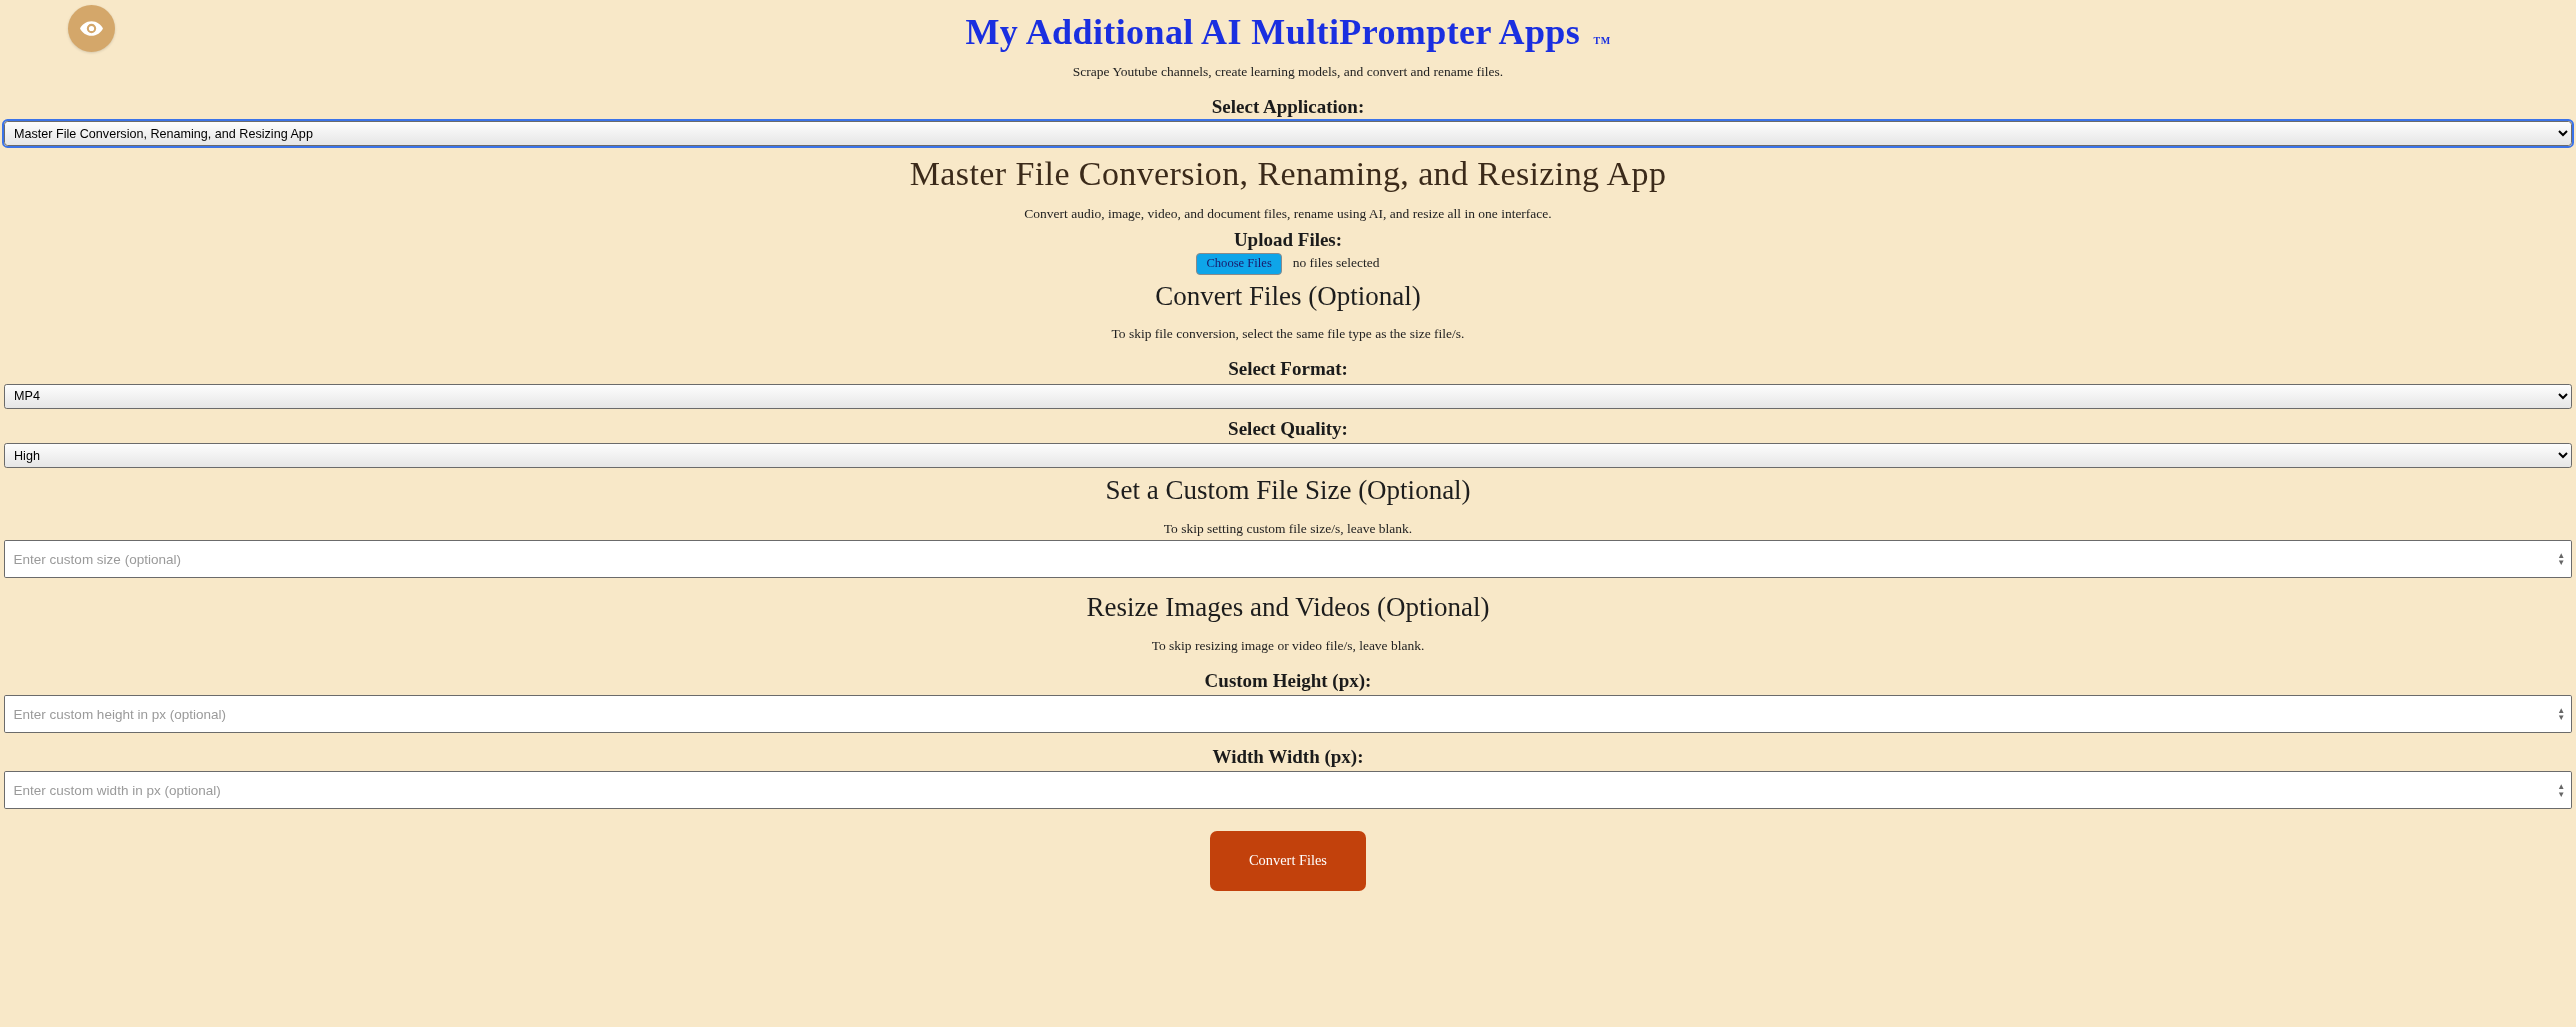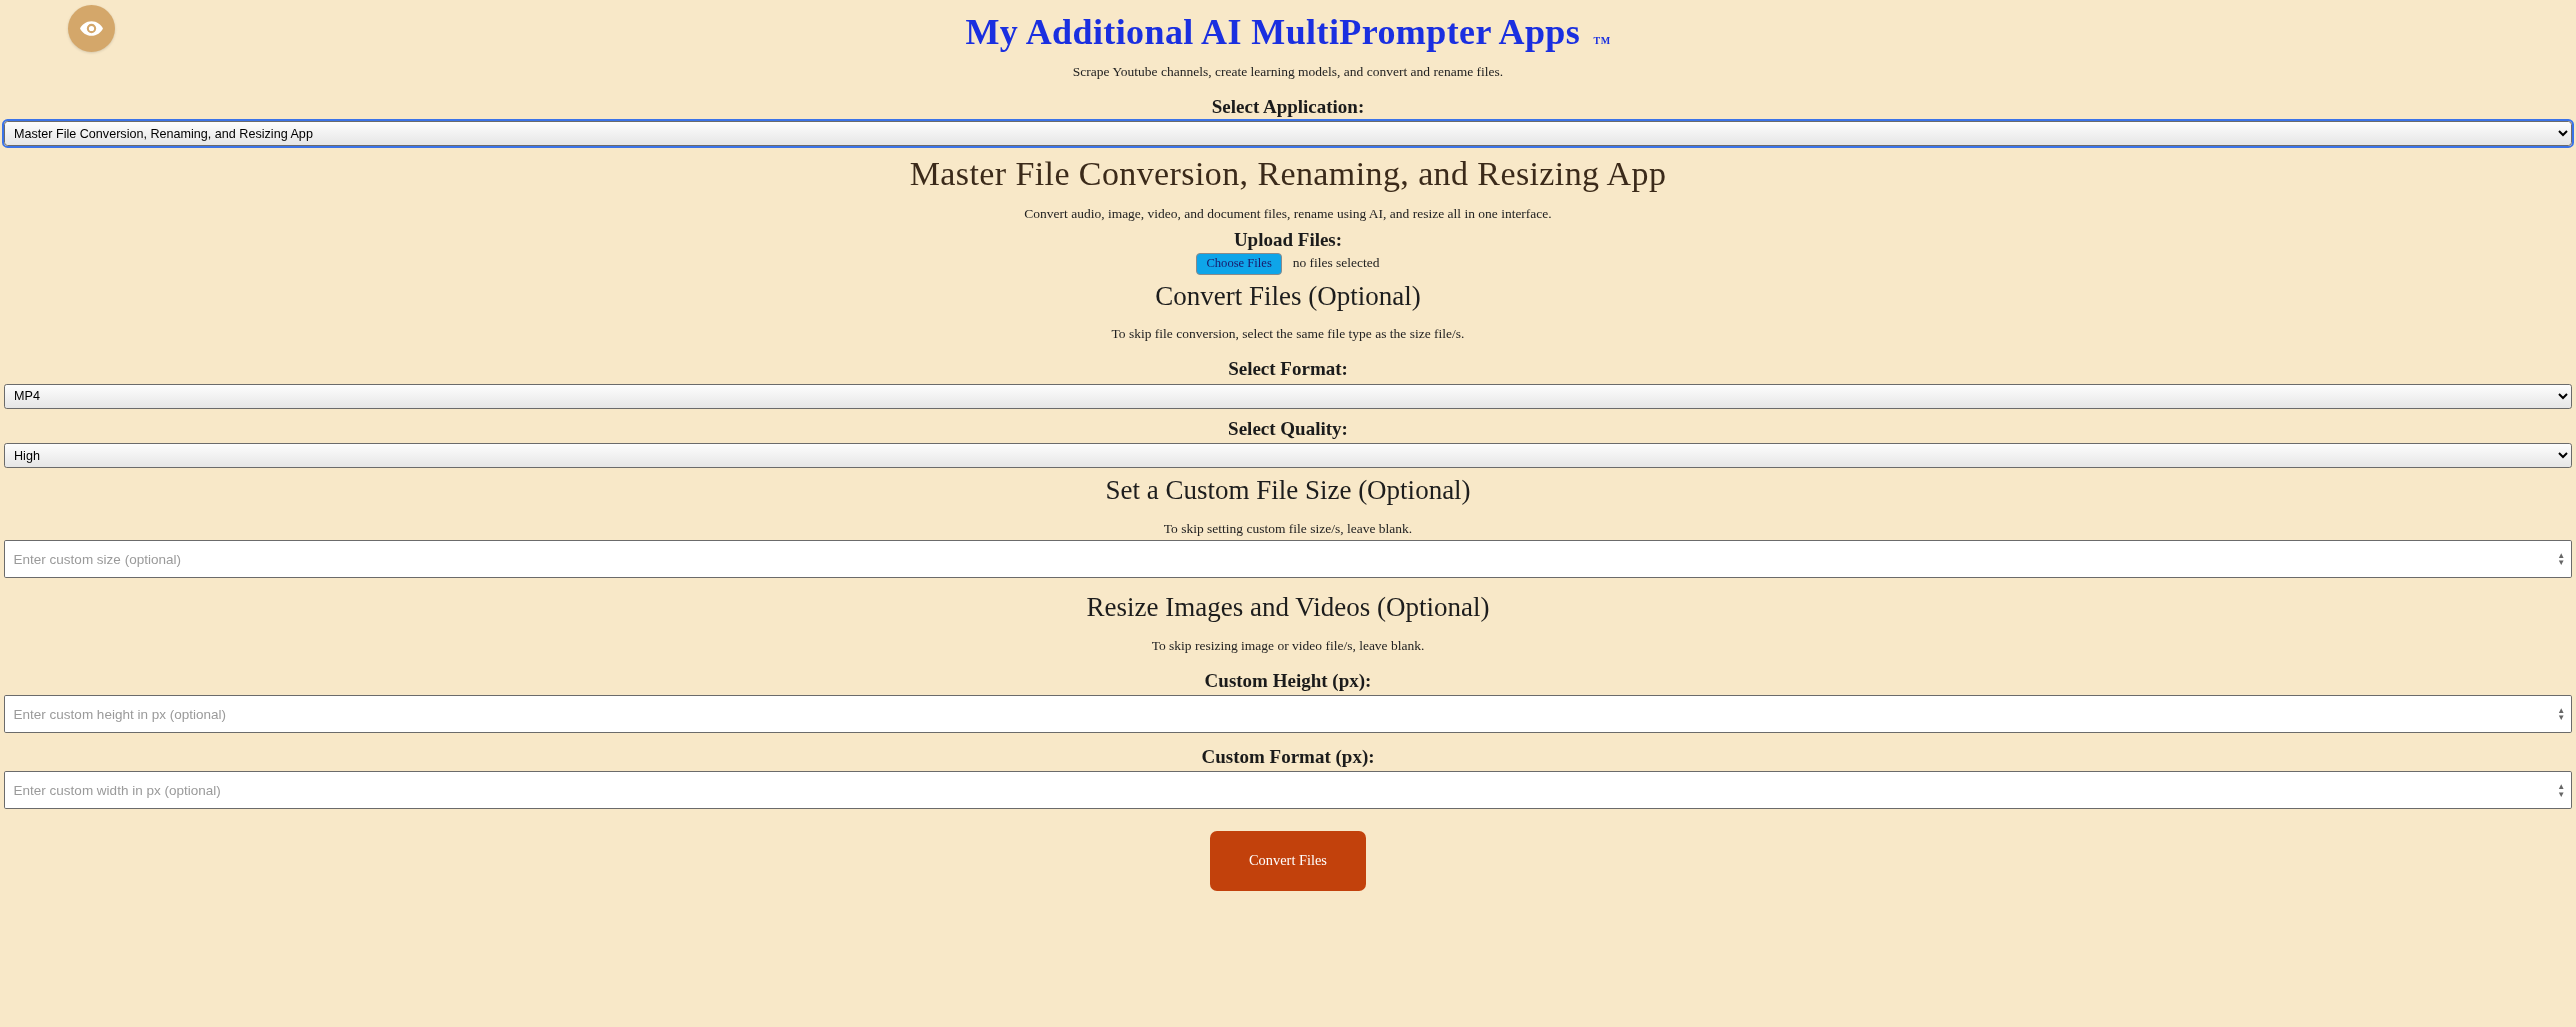--- a/index.html
+++ b/index.html
@@ -254,21 +254,21 @@
 
   <p class="label-row">Custom Height (px):</p>
   <div class="input-wrap">
     <input type="text" class="full-input" placeholder="Enter custom height in px (optional)" style="">
     <div class="spinner-arrows">
         <span>▲</span>
         <span>▼</span>
       </div>
   </div>
 
-  <p class="label-row" style="margin-top:12.6px;">Custom Format (px):</p>
+  <p class="label-row" style="margin-top:12.6px;">Width Width (px):</p>
   <div class="input-wrap">
     <input type="text" class="full-input" placeholder="Enter custom width in px (optional)" style="">
     <div class="spinner-arrows">
         <span>▲</span>
         <span>▼</span>
       </div>
   </div>
 
   <button class="convert-btn">Convert Files</button>
 

